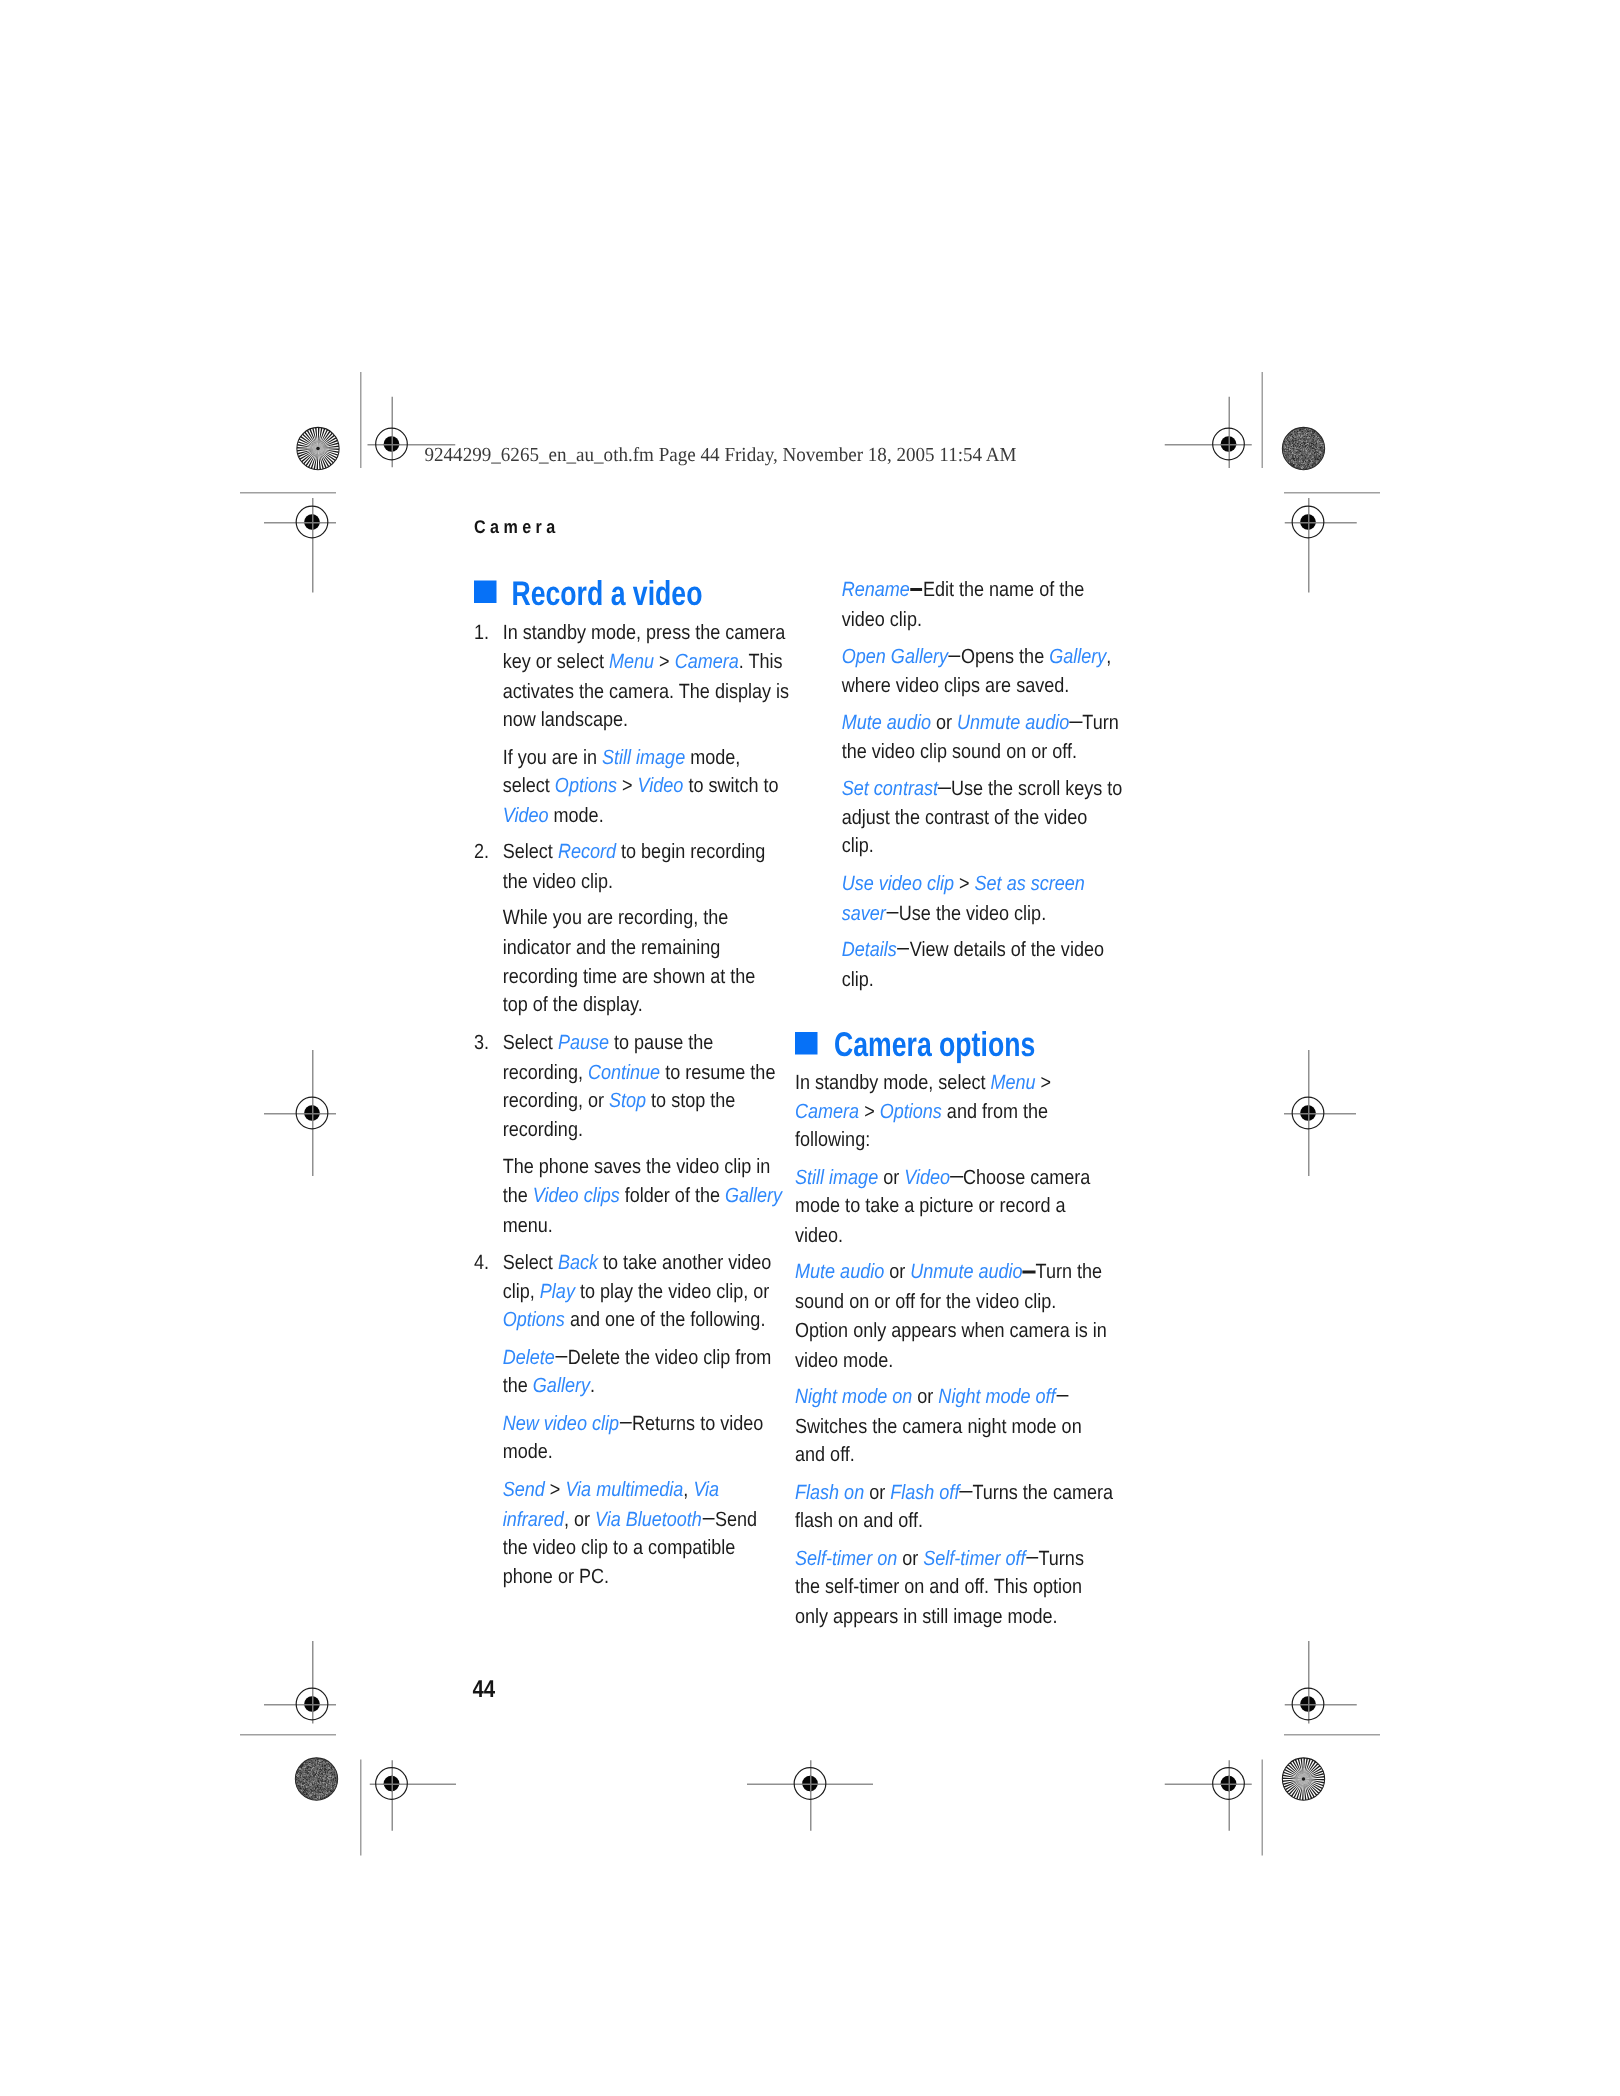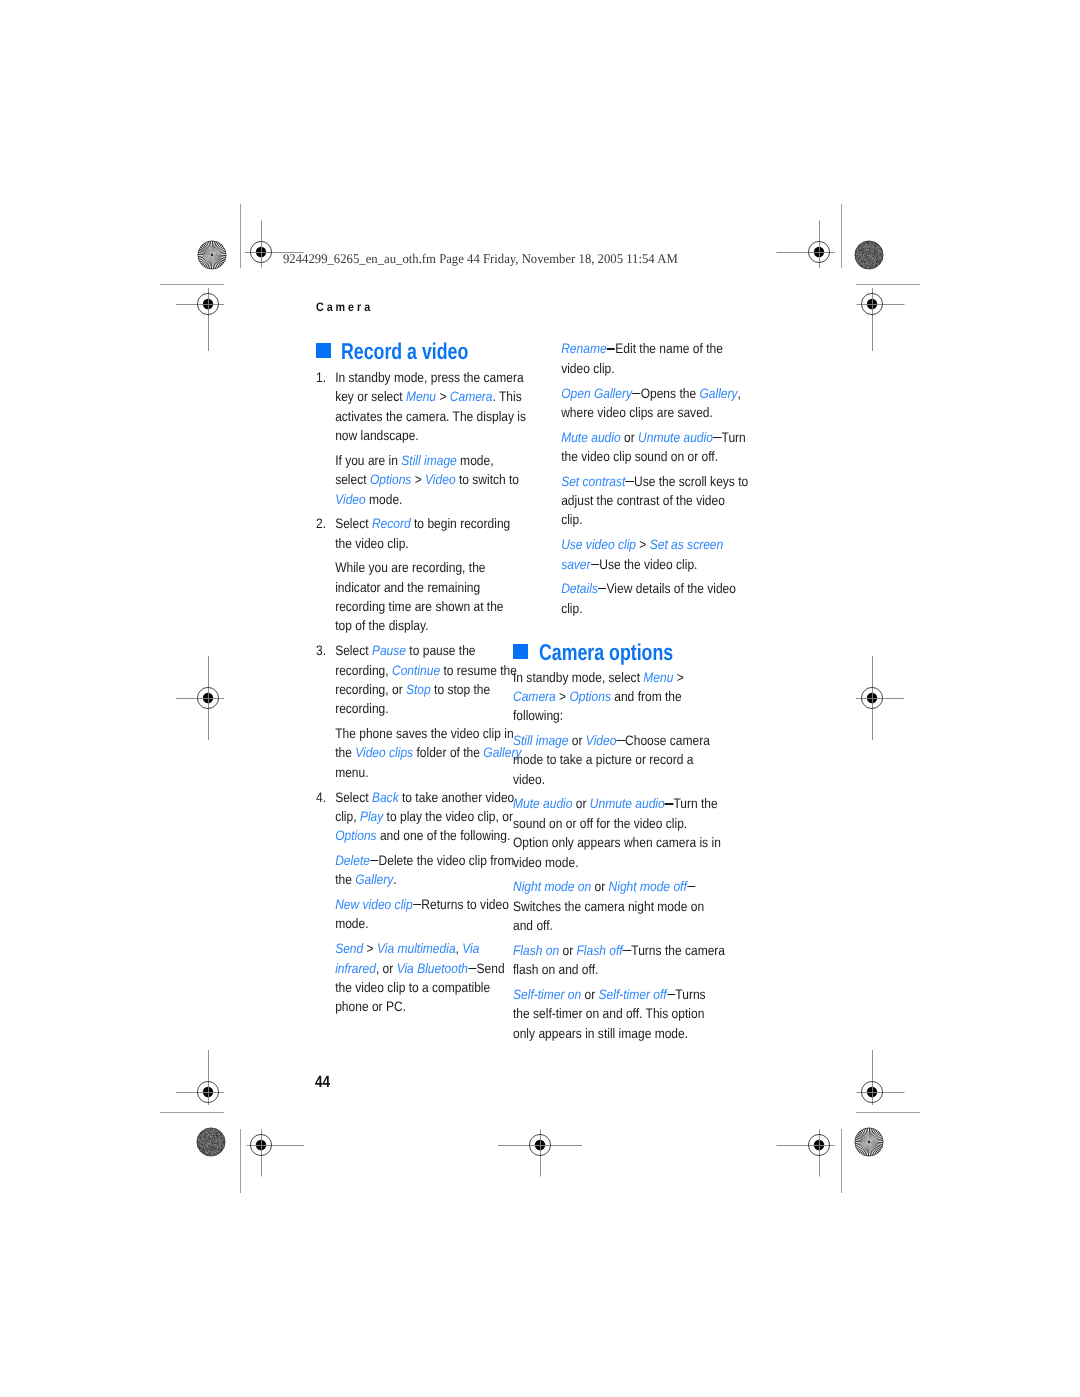--- a/index.html
+++ b/index.html
@@ -1,19 +1,19 @@
 <!DOCTYPE html>
 <html><head>
 <meta charset="utf-8">
 <title>Camera – page 44</title>
 <style>
   html,body{margin:0;padding:0;background:#fff;}
   body{width:1080px;height:1397px;font-family:"Liberation Sans",sans-serif;
        text-rendering:geometricPrecision;-webkit-font-smoothing:antialiased;}
-  .page{position:relative;width:1080px;height:1285px;overflow:hidden;background:#fff;}
+  .page{position:relative;width:1080px;height:1285px;overflow:hidden;background:#fff;margin-top:44px;}
 
   
   .cropline{position:absolute;background:#a0a0a0;}
   .cropline.v{width:1px;}
   .cropline.h{height:1px;}
   .mark{position:absolute;}
 
   
   .fmheader{position:absolute;left:283px;top:250.6px;
     font-family:"Liberation Serif",serif;font-size:13.3px;color:#3a3a3a;white-space:nowrap;
@@ -23,21 +23,21 @@
     transform:scaleX(0.875) translateZ(0);}
   .pagenum{position:absolute;left:315px;top:1073.2px;font-size:16.2px;font-weight:bold;
     color:#151515;transform-origin:left top;transform:scaleX(0.84) translateZ(0);}
 
   
   .col{position:absolute;}
   .txt{transform-origin:left top;transform:scaleX(0.8763) translateZ(0);
        font-size:13.72px;line-height:19.37px;color:#1c1c1c;white-space:nowrap;}
   .colL{left:315.6px;top:341.3px;}
   .colR{left:542px;top:339.4px;}
-  .colR2{left:513px;top:642.0px;}
+  .colR2{left:530px;top:642.0px;}
 
   .sect{position:relative;height:21.5px;}
   .sect .sq{position:absolute;top:1.6px;width:14.8px;height:15.1px;background:#0671f7;}
   .sect .lbl{position:absolute;top:0;font-size:22.9px;font-weight:bold;line-height:21.5px;
      color:#0b74f3;white-space:nowrap;transform-origin:left top;
      transform:scaleX(0.7755) translateZ(0);}
   .sect-record .sq{left:0.5px;}  .sect-record .lbl{left:25.7px;}
   .sect-options .sq{left:0.2px;width:15.3px;} .sect-options .lbl{left:26.0px;}
 
   .blk{margin:0 0 5.4px 0;padding:0;}

